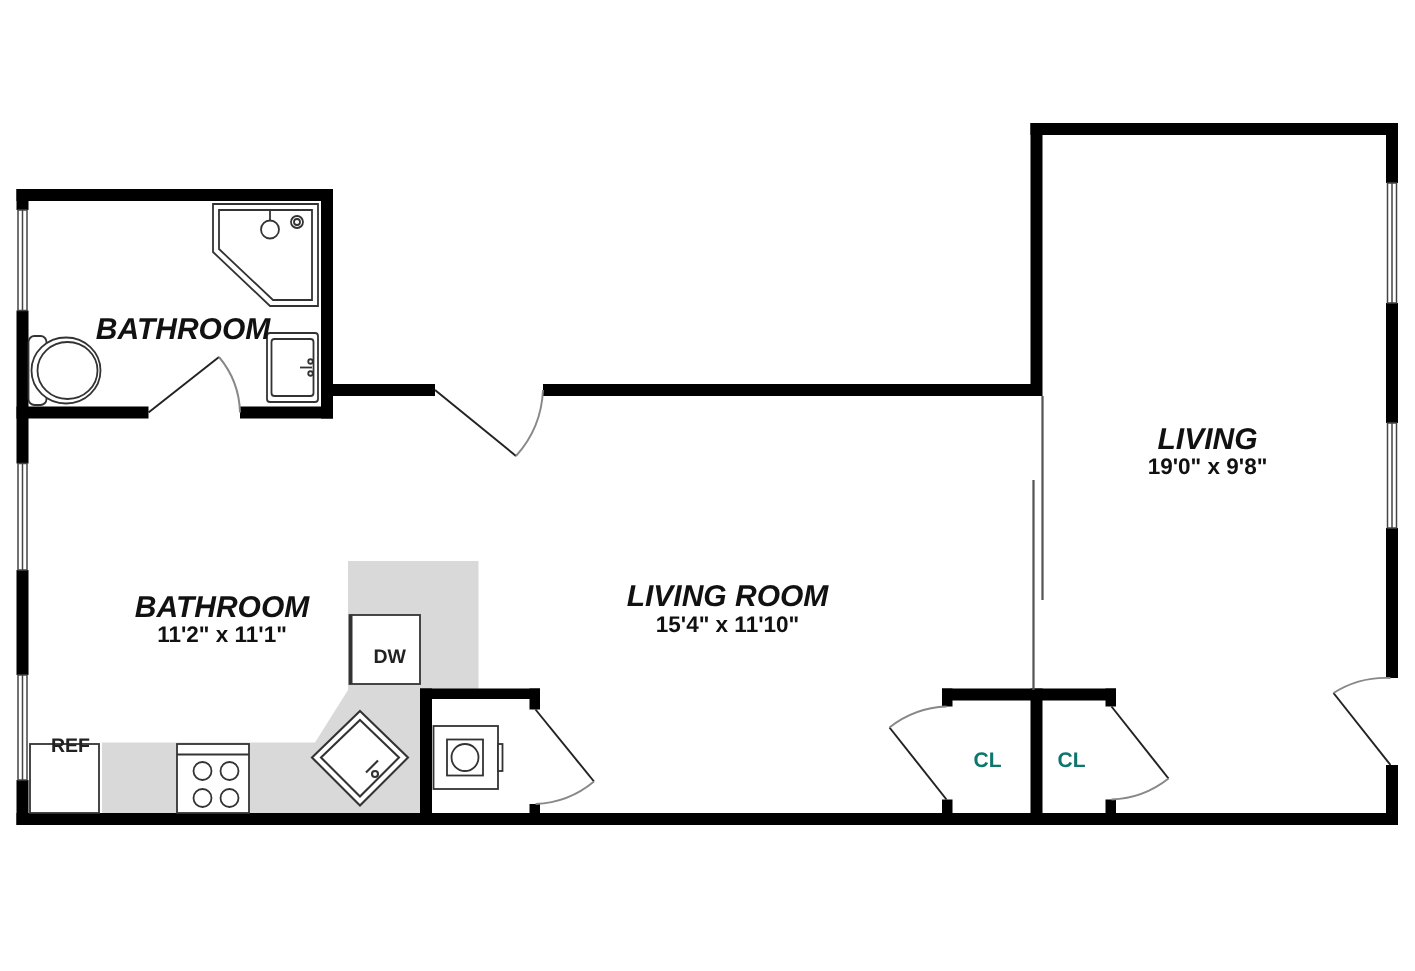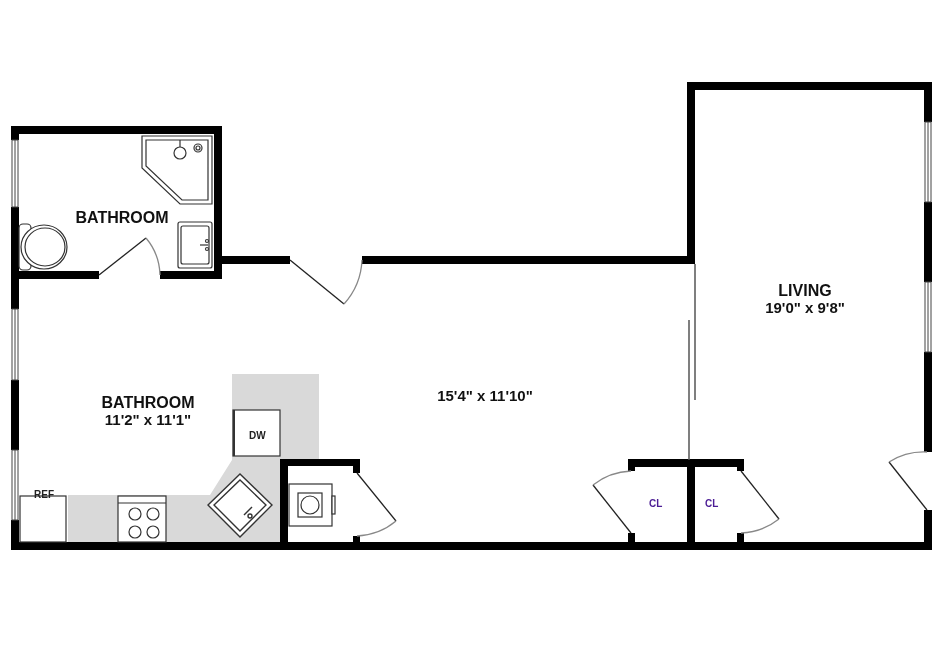--- a/index.html
+++ b/index.html
@@ -1,22 +1,22 @@
 <!DOCTYPE html>
 <html><head>
 <meta charset="utf-8">
 <style>
   html, body { margin: 0; padding: 0; background: #ffffff; }
   body { width: 943px; height: 647px; position: relative; overflow: hidden; font-family: "Liberation Sans", sans-serif; }
   #plan { position: absolute; left: 0; top: 0; }
   .lbl { position: absolute; text-align: center; font-family: "Liberation Sans", sans-serif; font-weight: bold; color: #111; line-height: 1.05; white-space: nowrap; }
-  .lbl .name { display: block; font-size: 16px; }
+  .lbl .name { display: block; font-size: 20px; font-style: italic; }
   .lbl .dim { display: block; font-size: 15px; }
-  .small { position: absolute; font-family: "Liberation Sans", sans-serif; font-weight: bold; color: #222; font-size: 10px; }
-  .cl { position: absolute; font-family: "Liberation Sans", sans-serif; font-weight: bold; color: #4c1d95; font-size: 10px; }
+  .small { position: absolute; font-family: "Liberation Sans", sans-serif; font-weight: bold; color: #222; font-size: 13px; }
+  .cl { position: absolute; font-family: "Liberation Sans", sans-serif; font-weight: bold; color: #0f766e; font-size: 14px; }
 </style>
 </head>
 <body>
 
 <svg id="plan" width="943" height="647" viewBox="0 0 943 647" xmlns="http://www.w3.org/2000/svg">
 
   <g fill="#d9d9d9">
     <rect x="232" y="374" width="87" height="86"></rect>
     <polygon points="232,460 280,460 280,545 68,545 68,495 210,495 232,460"></polygon>
   </g>
@@ -154,20 +154,21 @@
 <div class="lbl" style="left:62px; top:210px; width:120px;">
   <span class="name">BATHROOM</span>
 </div>
 
 <div class="lbl" style="left:78px; top:395px; width:140px;">
   <span class="name">BATHROOM</span>
   <span class="dim">11'2"  x 11'1"</span>
 </div>
 
 <div class="lbl" style="left:410px; top:388px; width:150px;">
+  <span class="name">LIVING ROOM</span>
   <span class="dim">15'4"  x 11'10"</span>
 </div>
 
 <div class="lbl" style="left:740px; top:283px; width:130px;">
   <span class="name">LIVING</span>
   <span class="dim">19'0"  x 9'8"</span>
 </div>
 
 <div class="cl" style="left:649px; top:498px;">CL</div>
 <div class="cl" style="left:705px; top:498px;">CL</div>

